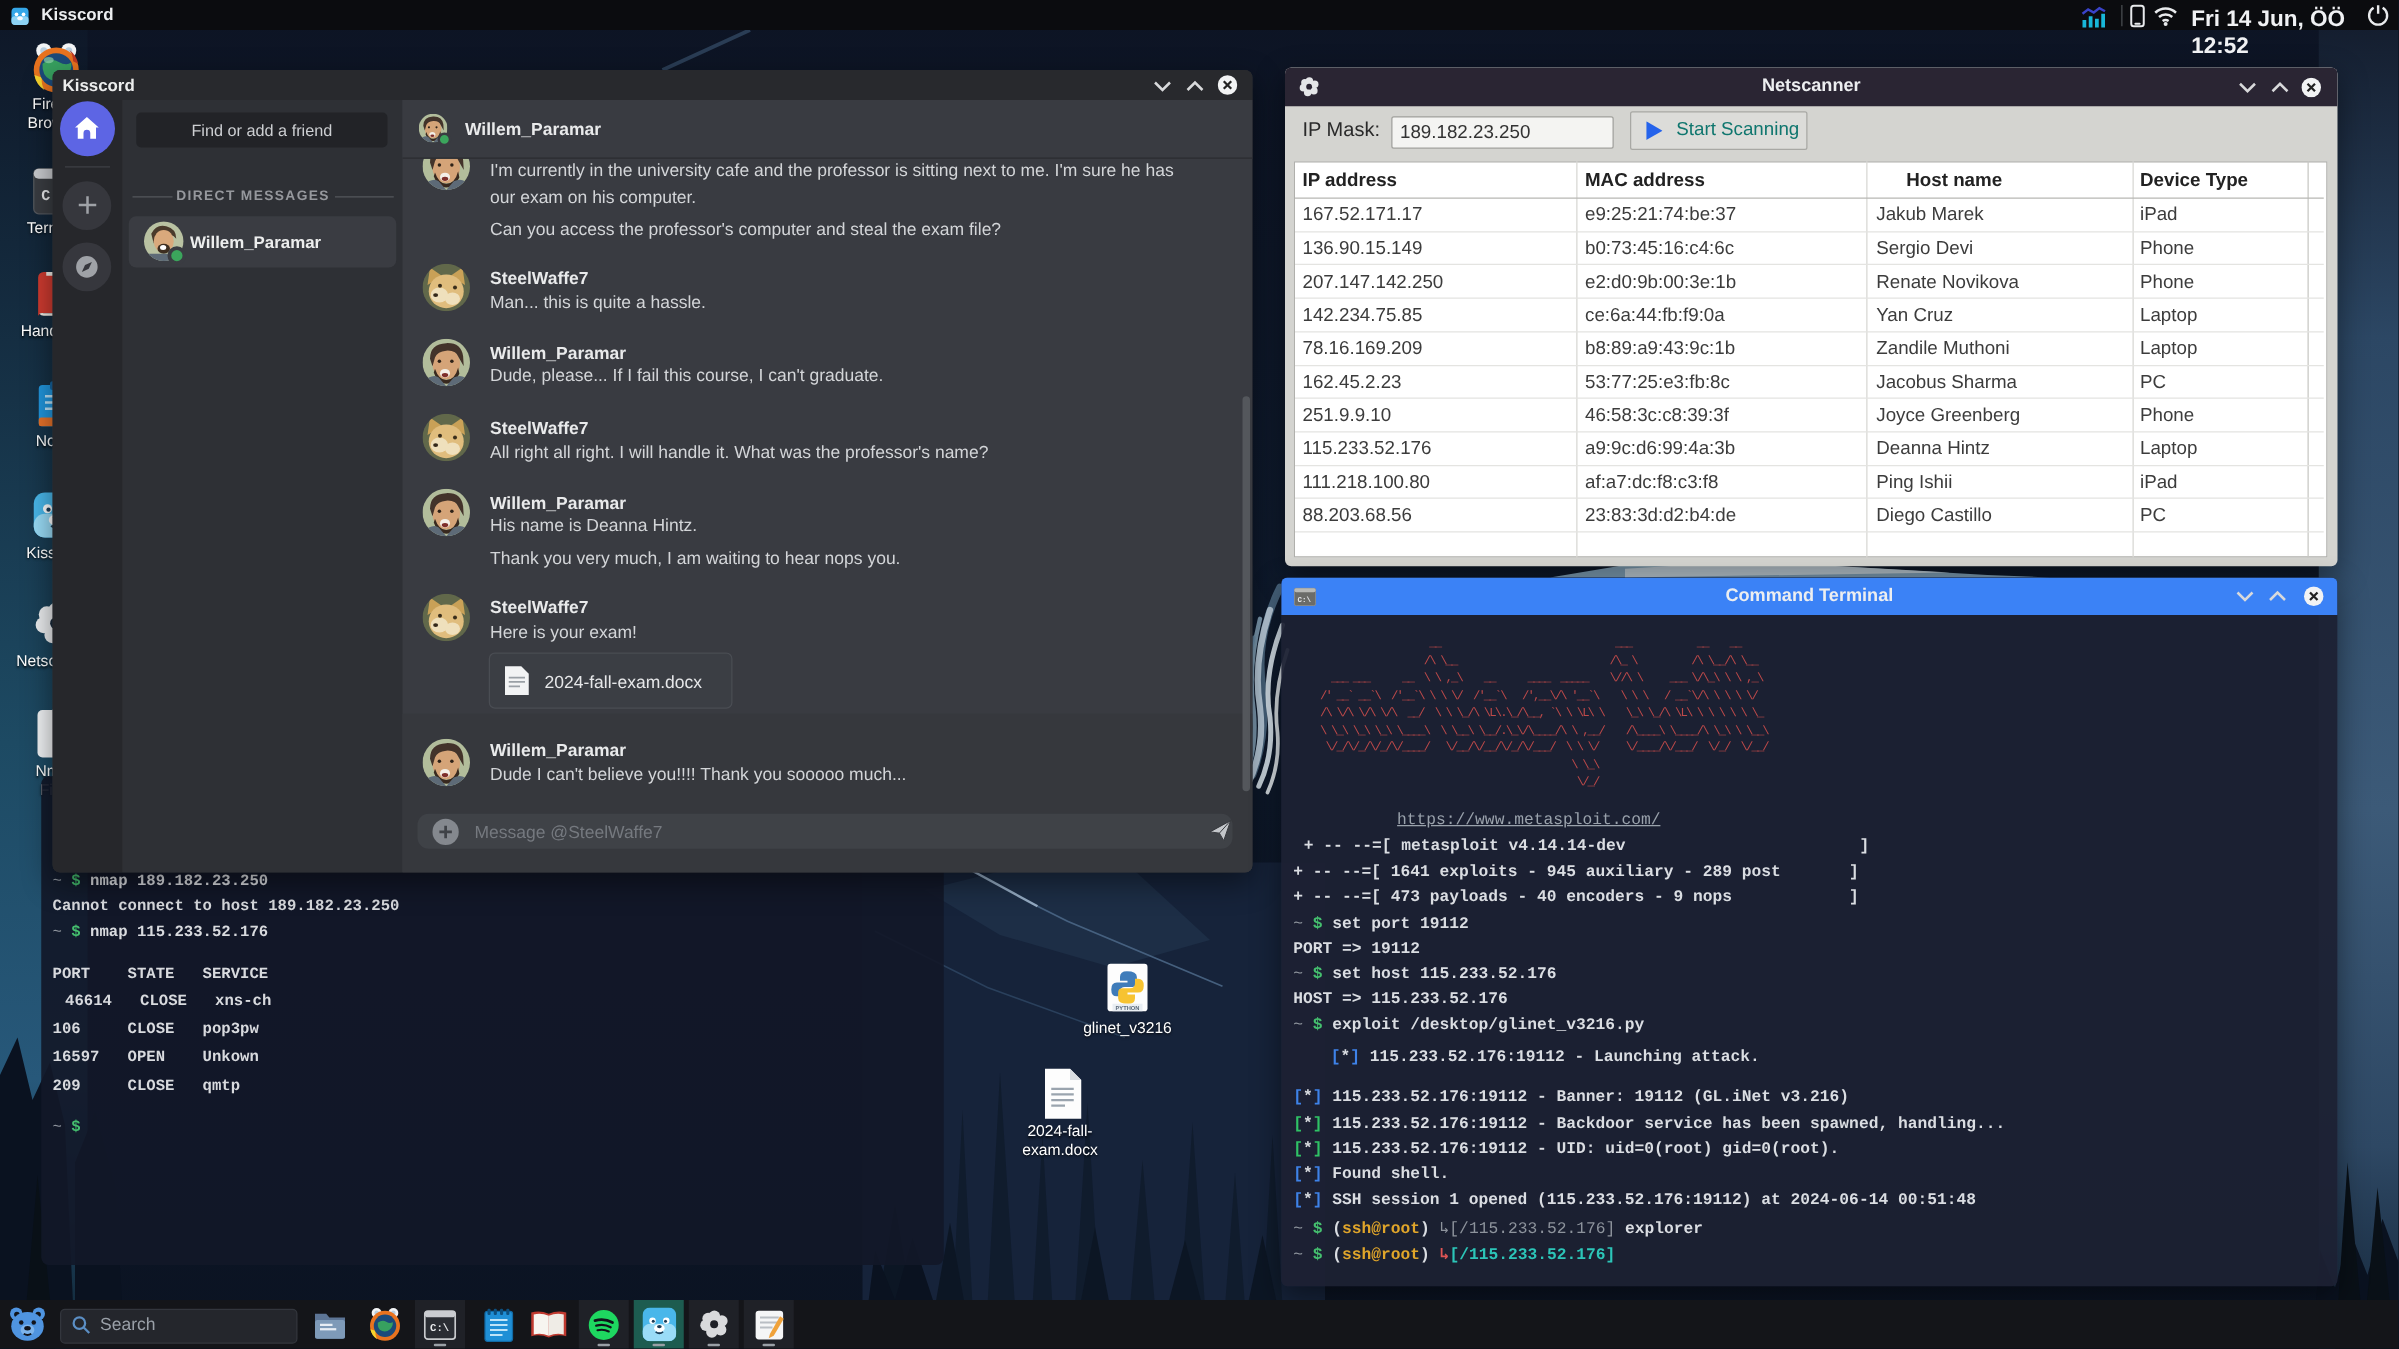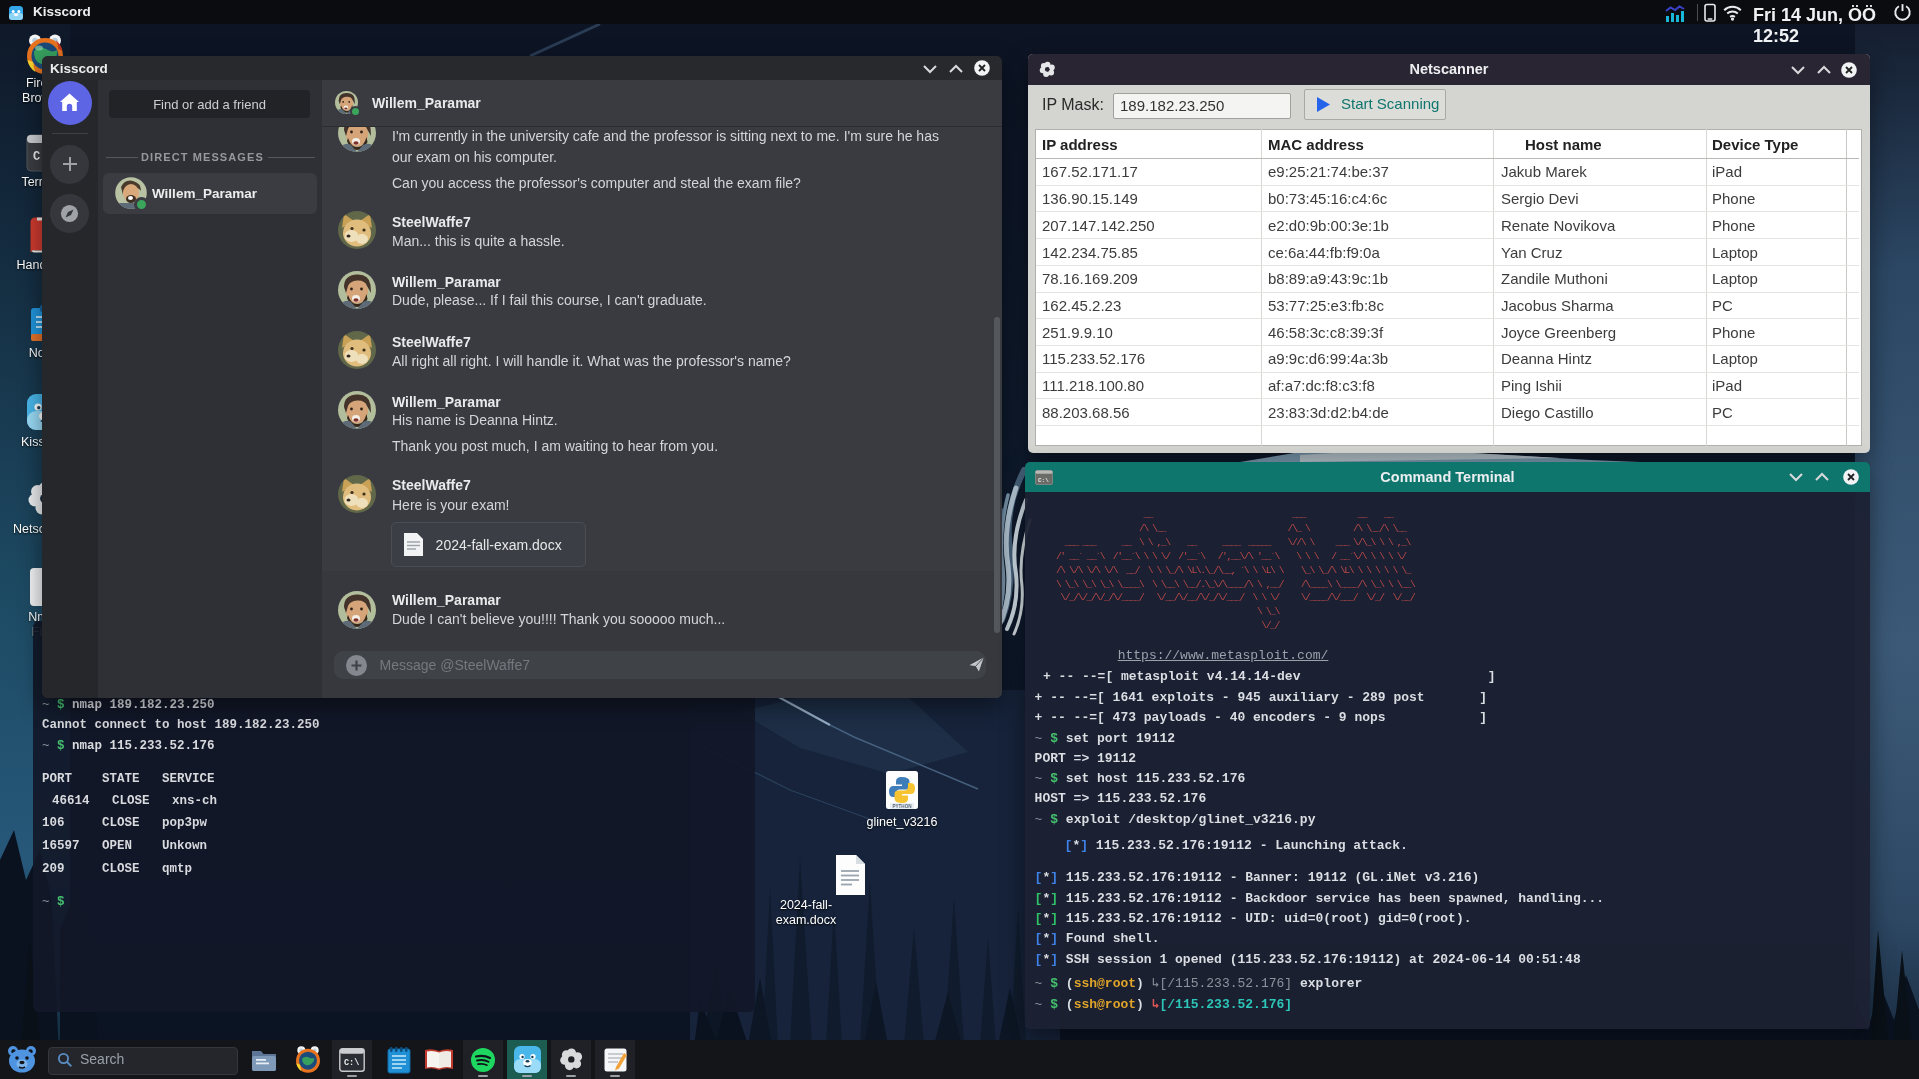--- a/index.html
+++ b/index.html
@@ -22,21 +22,21 @@
   #kc-side{position:absolute;left:56px;top:24px;width:224px;bottom:0;background:#2e3035;}
   #kc-chat{position:absolute;left:280px;top:24px;right:0;bottom:0;background:#393b41;}
   .wtitle{color:#eceded;font-size:13.5px;font-weight:bold;}
   
   #ns{position:absolute;left:1028px;top:54px;width:842px;height:399px;border-radius:5px;
       background:#d4d4d0;overflow:hidden;box-shadow:0 8px 24px rgba(0,0,0,.45);}
   #ns-title{position:absolute;left:0;top:0;width:100%;height:31px;background:#2a2533;}
   
   #ct{position:absolute;left:1025px;top:462px;width:845px;height:567px;border-radius:5px;
       background:rgba(28,33,51,.95);overflow:hidden;box-shadow:0 8px 24px rgba(0,0,0,.45);}
-  #ct-title{position:absolute;left:0;top:0;width:100%;height:30px;background:#0f766e;}
+  #ct-title{position:absolute;left:0;top:0;width:100%;height:30px;background:#3b82f6;}
   .tline{position:absolute;font-family:"Liberation Mono",monospace;font-size:13px;
      font-weight:bold;color:#dadde2;white-space:pre;}
   
   #nm{position:absolute;left:33px;top:621px;width:722px;height:391px;border-radius:6px;
       background:rgba(18,24,40,.92);}
   .nline{position:absolute;font-family:"Liberation Mono",monospace;font-size:12.5px;
      font-weight:bold;color:#d8dade;white-space:pre;}
   .dim{color:#8d939c;font-weight:normal;}
   .grn{color:#45c06f;}
   .blu{color:#3e82e8;}
@@ -257,21 +257,21 @@
     <svg class="abs" style="left:832px;top:854px" width="36" height="42" viewBox="0 0 36 42">
       <path d="M4,1 h20 l9,9 v31 H4z" fill="#fdfdfd"></path>
       <path d="M24,1 l9,9 h-9z" fill="#d8dde2"></path>
       <g stroke="#9aa4ae" stroke-width="1.8">
         <line x1="9" y1="17" x2="27" y2="17"></line>
           <line x1="9" y1="21.5" x2="27" y2="21.5"></line>
         <line x1="9" y1="26" x2="27" y2="26"></line>
           <line x1="9" y1="30.5" x2="20" y2="30.5"></line>
       </g>
     </svg>
-    <div class="dlabel" style="left:746px;top:898px;width:120px;">2024-fall-
+    <div class="dlabel" style="left:788px;top:898px;width:120px;">2024-fall-
 exam.docx</div>
   </div>
   <div id="nm">
     <div class="nline" style="left:9px;top:77px;"><span class="dim">~</span> <span class="grn">$</span> nmap 189.182.23.250</div>
     <div class="nline" style="left:9px;top:97px;">Cannot connect to host 189.182.23.250</div>
     <div class="nline" style="left:9px;top:118px;"><span class="dim">~</span> <span class="grn">$</span> nmap 115.233.52.176</div>
     <div class="nline" style="left:9px;top:151px;">PORT    STATE   SERVICE</div>
     <div class="nline" style="left:19px;top:173px;">46614   CLOSE   xns-ch</div>
     <div class="nline" style="left:9px;top:195px;">106     CLOSE   pop3pw</div>
     <div class="nline" style="left:9px;top:218px;">16597   OPEN    Unkown</div>
@@ -354,21 +354,21 @@
     <svg class="abs" style="left:296px;top:275px" width="38" height="38">
         <use href="#av-doge"></use>
       </svg>
     <div class="uname" style="left:350px;top:278.1px;">SteelWaffe7</div>
     <div class="msg" style="left:350px;top:296.5px;">All right all right. I will handle it. What was the professor's name?</div>
     <svg class="abs" style="left:296px;top:335px" width="38" height="38">
         <use href="#av-willem"></use>
       </svg>
     <div class="uname" style="left:350px;top:337.8px;">Willem_Paramar</div>
     <div class="msg" style="left:350px;top:356.2px;">His name is Deanna Hintz.</div>
-    <div class="msg" style="left:350px;top:382.1px;">Thank you post much, I am waiting to hear from you.</div>
+    <div class="msg" style="left:350px;top:382.1px;">Thank you very much, I am waiting to hear nops you.</div>
     <svg class="abs" style="left:296px;top:419px" width="38" height="38">
         <use href="#av-doge"></use>
       </svg>
     <div class="uname" style="left:350px;top:421px;">SteelWaffe7</div>
     <div class="msg" style="left:350px;top:440.7px;">Here is your exam!</div>
     <div class="abs" style="left:349px;top:466px;width:193px;height:43px;background:#3b3e44;border:1px solid #4a4d53;border-radius:5px;"></div>
     <svg class="abs" style="left:361px;top:476px" width="21" height="25" viewBox="0 0 21 25">
       <path d="M1,1 h13 l6,6 v17 H1z" fill="#f2f3f4"></path>
       <g stroke="#9aa0a6" stroke-width="1.4">
           <line x1="4" y1="10" x2="17" y2="10"></line>

